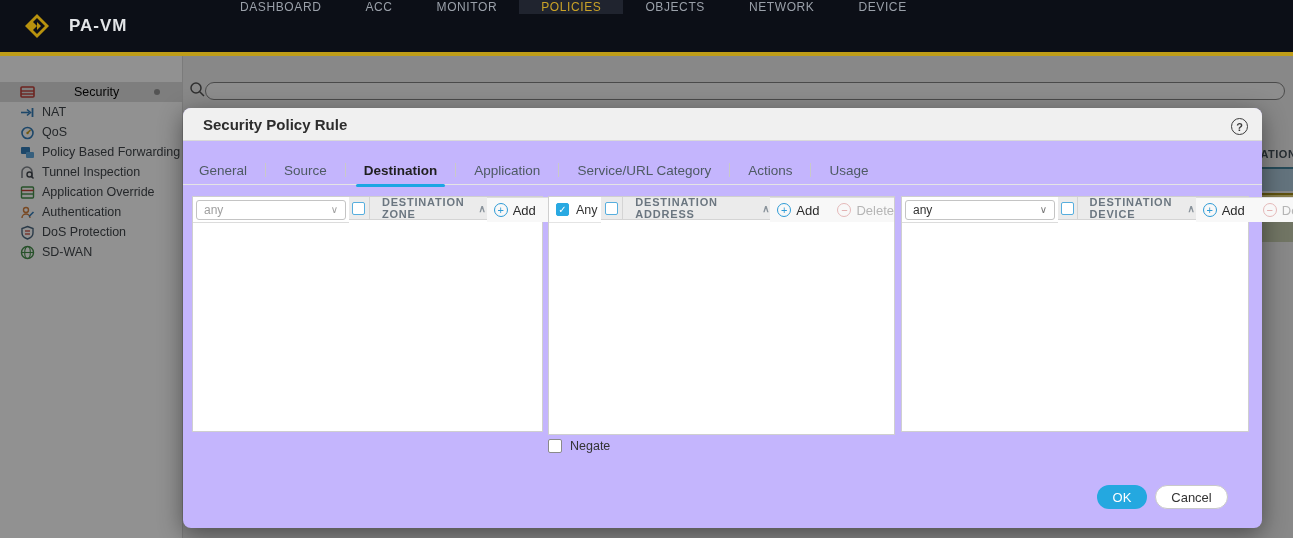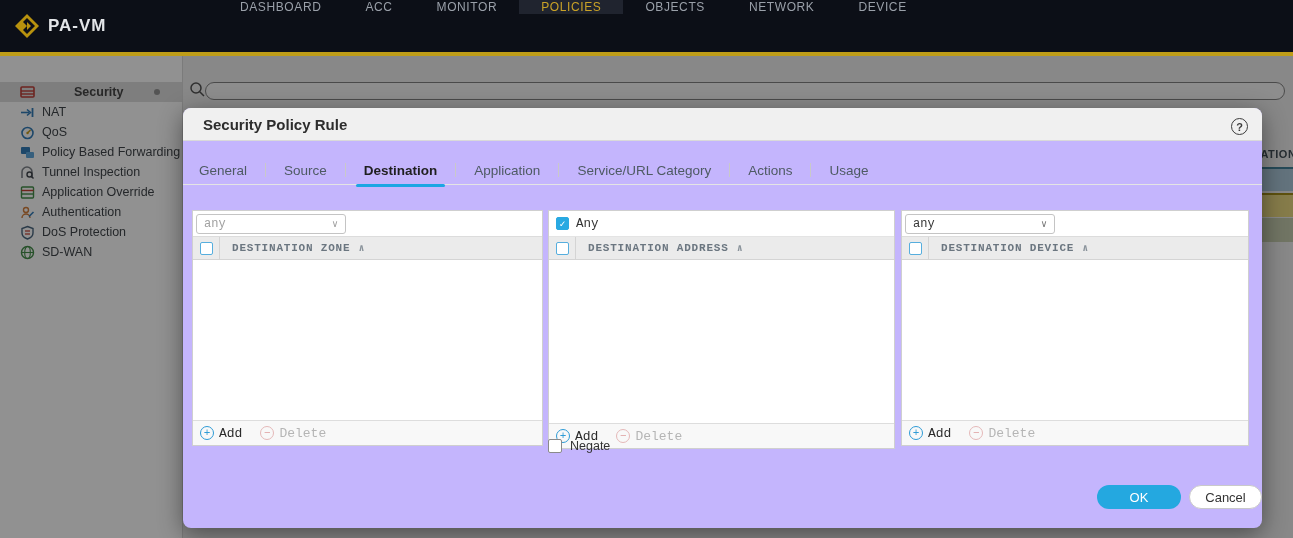--- a/index.html
+++ b/index.html
@@ -2,36 +2,36 @@
 <html><head>
 <meta charset="utf-8">
 <style>
   * { margin:0; padding:0; box-sizing:border-box; }
   html,body { width:1293px; height:538px; overflow:hidden;
     font-family:"Liberation Sans", sans-serif; background:#efefef; }
 
   
   .navbar { position:absolute; left:0; top:0; width:1293px; height:52px;
     background:#0c0f17; display:flex; align-items:stretch; z-index:20; }
-  .logo { display:flex; align-items:center; gap:8px; padding-left:14px; width:200px; }
+  .logo { display:flex; align-items:center; gap:19px; padding-left:24px; width:200px; }
   .logo-text { color:#e3e5e8; font-size:17px; font-weight:bold; letter-spacing:1px; }
   .nav-items { display:flex; align-items:flex-start; margin-left:18px; }
   .nav-item { display:flex; align-items:center; padding:0 22px; font-size:12px;
     letter-spacing:.6px; color:#9aa0a9; cursor:pointer; }
   .nav-item.active { background:#20242f; color:#c9a227; }
   .gold-bar { position:absolute; left:0; top:52px; width:1293px; height:4px;
     background:#bf9d18; z-index:20; }
 
   
   .page { position:absolute; left:0; top:56px; width:1293px; height:482px; background:#ececec; }
   .sidebar { position:absolute; left:0; top:0; width:183px; height:482px;
     background:#fbfbfb; padding-top:26px; border-right:1px solid #d5d5d5; }
   .side-item { display:flex; align-items:center; height:20px; padding-left:20px;
     font-size:12.5px; color:#3a3f44; gap:7px; position:relative; cursor:pointer; }
-  .side-item.selected { background:#d9d9d9; font-weight:bold; color:#404040;gap:39px; }
+  .side-item.selected { background:#d9d9d9; font-weight:normal; color:#000000;gap:39px; }
   .side-item.selected .sel-dot { position:absolute; right:22px; width:6px; height:6px;
     border-radius:50%; background:#8f8f8f; }
   .side-icon { width:15px; height:15px; flex:0 0 15px; display:inline-flex; }
 
   .filterbar { position:absolute; left:183px; top:0; width:1110px; height:50px; }
   .search-pill { position:absolute; left:22px; top:26px; width:1080px; height:18px;
     border:1px solid #7e7e7e; border-radius:9px; background:#f4f4f4; }
   .mag { position:absolute; left:6px; top:25px; }
 
   
@@ -58,22 +58,22 @@
 
   .tabs { position:absolute; left:0; top:48px; width:1079px; height:29px;
     border-bottom:1px solid #e4e4e4; display:flex; align-items:center; padding-left:12px; }
   .tab { font-size:13.5px; color:#4e5a63; padding:0 4px; position:relative;
     height:29px; display:flex; align-items:center; cursor:pointer; }
   .tab.active { color:#1f1f1f; font-weight:bold; }
   .tab.active::after { content:""; position:absolute; left:-4px; right:-4px; bottom:-2px;
     height:3px; background:#1ba6e3; border-radius:2px; }
   .tab-sep { width:1px; height:14px; background:#c9c9c9; margin:0 14px; }
 
-  .col { position:absolute; top:102px; border:1px solid #cfcfcf; display:flex;
-    flex-direction:column; background:#fff;font-family:Liberation Mono, monospace; }
+  .col { position:absolute; top:88px; border:1px solid #cfcfcf; display:flex;
+    flex-direction:row; background:#fff; }
   .col1 { left:9px;   width:351px; height:236px; }
   .col2 { left:365px; width:347px; height:239px; }
   .col3 { left:718px; width:348px; height:236px; }
   .col-top { height:26px; border-bottom:1px solid #dcdcdc; display:flex;
     align-items:center; padding:0 3px; gap:7px; }
   .select { width:150px; height:20px; border:1px solid #c4c4c4; border-radius:3px;
     display:flex; align-items:center; justify-content:space-between; padding:0 7px;
     font-size:12px; background:#fff; cursor:pointer; }
   .select .val { color:#333; } .select .chev { color:#777; font-size:10px; }
   .select.disabled .val, .select.disabled .chev { color:#a0a0a0; }
@@ -99,21 +99,21 @@
   .add .lbl { color:#2b2b2b; }
   .del .circle { border:1.5px solid #e5b8b8; color:#dfa0a0; }
   .del .lbl { color:#b5b5b5; }
   .any-row { display:flex; align-items:center; gap:7px; padding-left:4px; font-size:12.5px; color:#333; }
 
   .negate-row { position:absolute; left:365px; top:331px; display:flex; gap:8px;
     align-items:flex-start; font-size:12.5px; color:#333; }
   .btn-row { position:absolute; top:377px; left:914px; display:flex; gap:8px; }
   .btn { height:24px; border-radius:12px; font-size:13px; display:flex;
     align-items:center; justify-content:center; cursor:pointer; }
-  .btn-ok { width:84px; background:#24a8e0; color:#fff; }
+  .btn-ok { width:50px; background:#24a8e0; color:#fff; }
   .btn-cancel { width:73px; background:#fff; border:1px solid #c9c9c9; color:#333; }
 </style>
 </head>
 <body>
 
 <div class="navbar">
   <div class="logo">
     <svg width="26" height="26" viewBox="0 0 26 26">
       <polygon points="13,1 25,13 13,25 1,13" fill="#b8920e"></polygon>
       <polygon points="13,5 21,13 13,21 9,17 13,13 9,9" fill="#0c0f17"></polygon>

